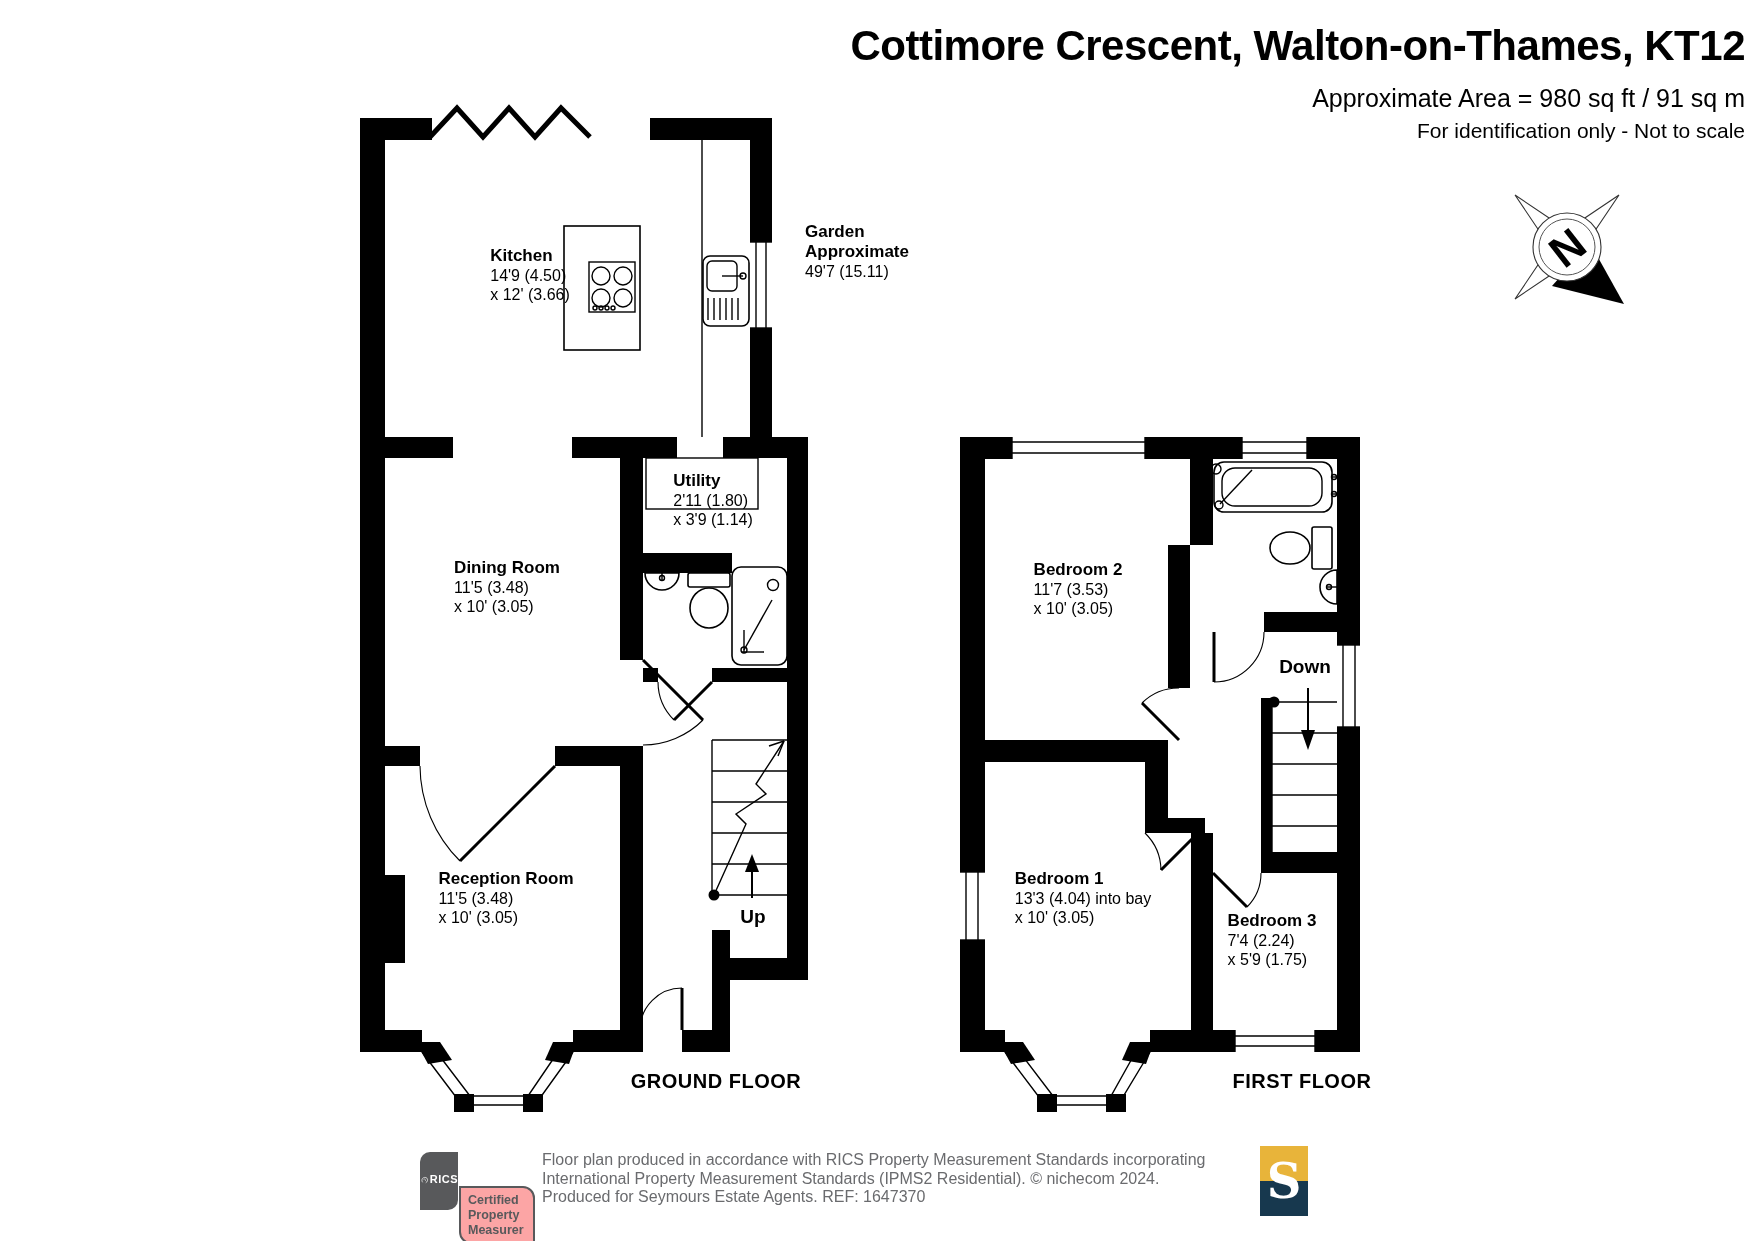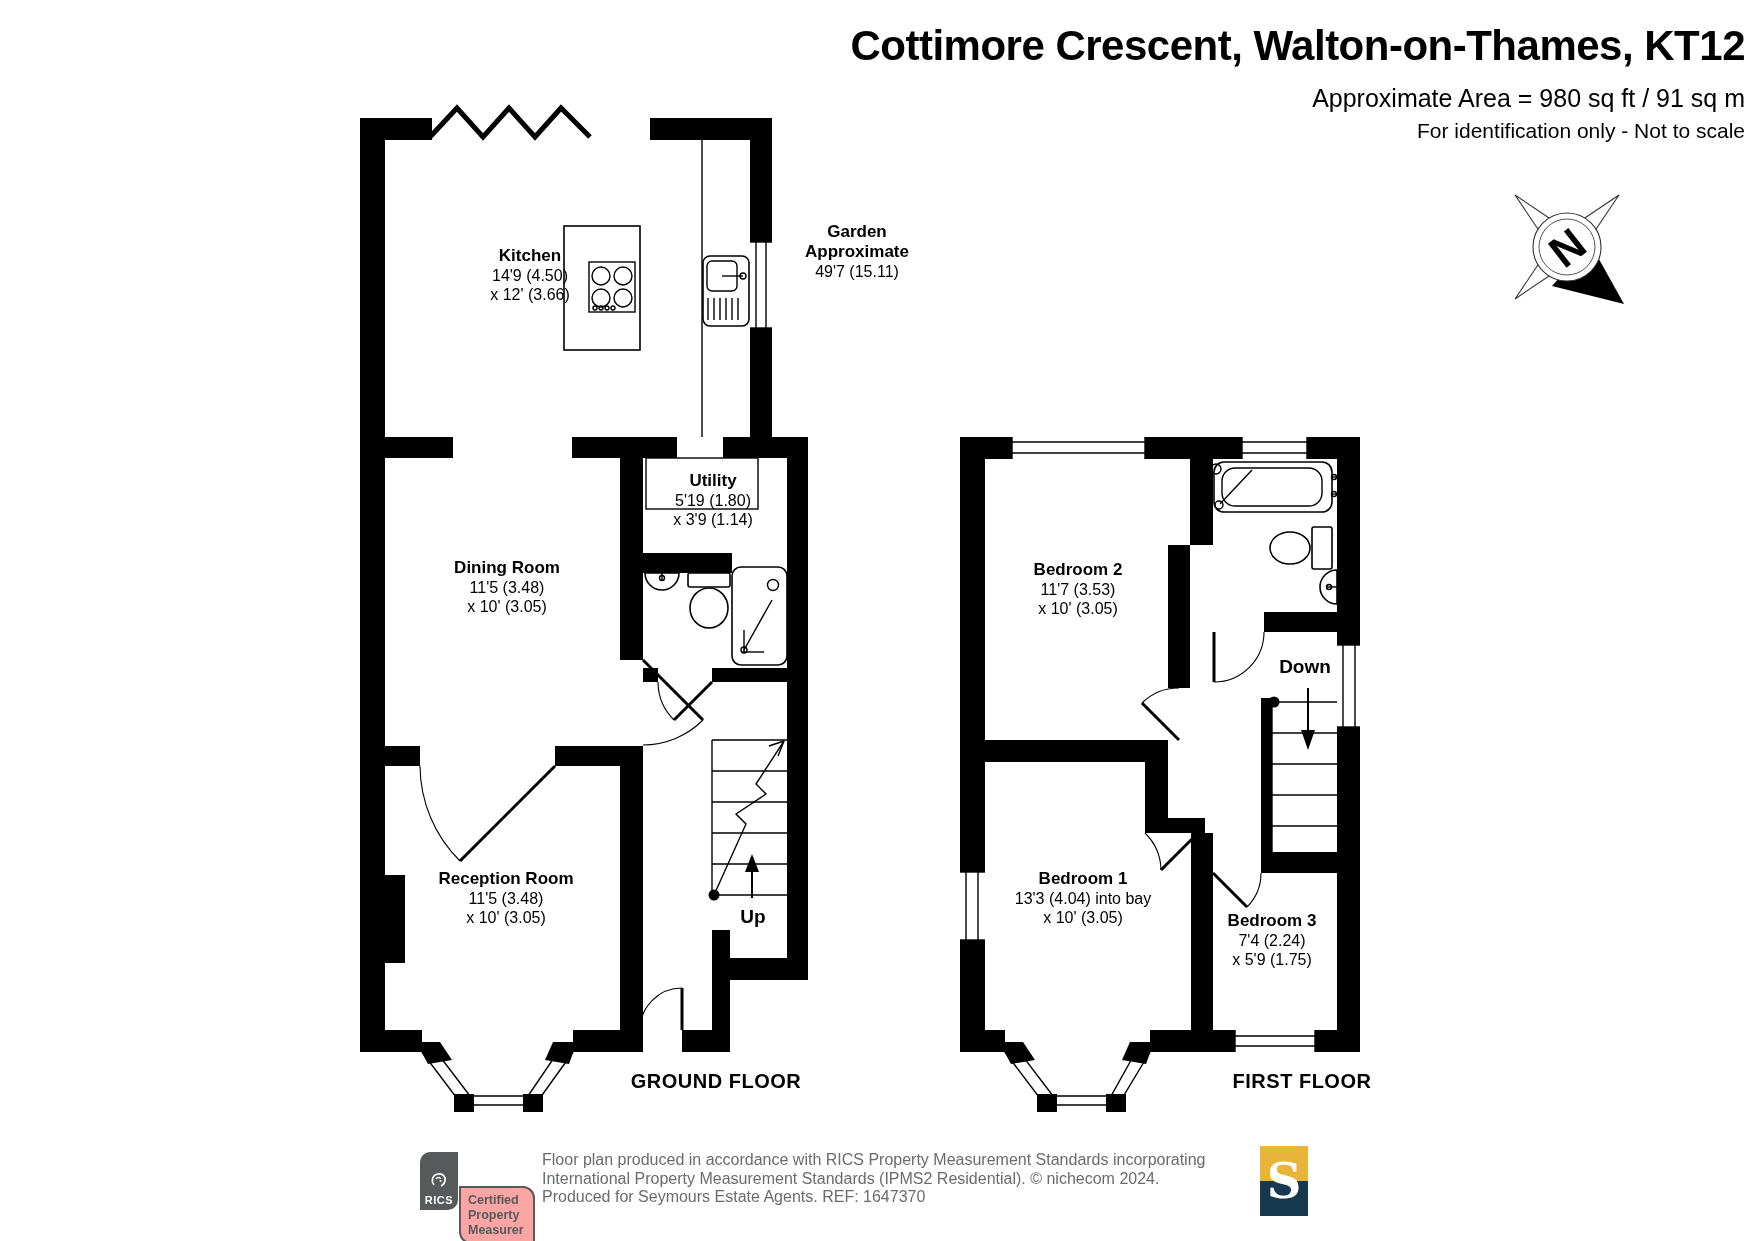--- a/index.html
+++ b/index.html
@@ -8,42 +8,42 @@
         font-family:"Liberation Sans",sans-serif;color:#000;}
   .plan{position:absolute;left:0;top:0;}
 
   
   .hdr{position:absolute;right:10px;text-align:right;white-space:nowrap;}
   .hdr-title{top:22px;font-size:42px;font-weight:bold;letter-spacing:-0.5px;}
   .hdr-area{top:84px;font-size:25px;}
   .hdr-note{top:119px;font-size:21px;}
 
   
-  .room-label{position:absolute;transform:translateX(-50%);text-align:center;white-space:nowrap;}
+  .room-label{position:absolute;transform:translateX(-50%);white-space:nowrap;}
   .rname{font-size:17px;font-weight:bold;line-height:20px;}
   .rdim{font-size:16px;line-height:19px;}
   .dir-label{position:absolute;transform:translateX(-50%);font-size:19px;font-weight:bold;white-space:nowrap;}
   .floor-label{position:absolute;transform:translateX(-50%);font-size:20px;font-weight:bold;letter-spacing:0.5px;white-space:nowrap;}
 
   
   .walls rect{fill:#000;}
   .thin{stroke:#000;stroke-width:1.4;fill:none;}
   .fixture{fill:#fff;stroke:#000;stroke-width:1.6;}
   .arc{fill:none;stroke:#000;stroke-width:1.1;}
   .leaf{stroke:#000;stroke-width:3;}
   .zig{fill:none;stroke:#000;stroke-width:5;}
   .winline{stroke:#000;stroke-width:1.4;}
   .solid{fill:#000;}
   .compass-line{stroke:#444;stroke-width:0.9;fill:none;}
   .compass-shape{fill:#fff;stroke:#333;stroke-width:1.1;}
   .compass-n{font-family:"Liberation Sans",sans-serif;font-size:44px;font-weight:bold;}
 
   
   .rics-box{position:absolute;left:420px;top:1152px;width:38px;height:58px;background:#58595b;
-            border-radius:10px 0 10px 0;display:flex;flex-direction:column;align-items:center;justify-content:flex-end;}
+            border-radius:10px 0 10px 0;display:flex;flex-direction:row;align-items:center;justify-content:flex-end;}
   .rics-text{color:#fff;font-size:11px;font-weight:bold;letter-spacing:0.5px;margin-bottom:4px;}
   .cpm-box{position:absolute;left:459px;top:1152px;width:76px;height:58px;background:#fca5a5;
            border:2px solid #58595b;border-radius:0 12px 0 12px;box-sizing:border-box;
            padding:5px 0 0 7px;margin-top:34px;}
   .cpm-line{font-size:12.5px;font-weight:bold;color:#58595b;line-height:15px;}
   .foot-text{position:absolute;left:542px;top:1151px;color:#6a6b6e;font-size:16px;line-height:18.5px;white-space:nowrap;}
   .s-logo{position:absolute;left:1260px;top:1146px;width:48px;height:70px;}
   .s-top{position:absolute;left:0;top:0;width:48px;height:35px;background:#e8b43a;}
   .s-bottom{position:absolute;left:0;top:35px;width:48px;height:35px;background:#17384e;}
   .s-letter{position:absolute;left:0;top:0;width:48px;height:70px;display:flex;align-items:center;justify-content:center;
@@ -316,21 +316,21 @@
   </div>
 
   <div class="room-label" style="left:857px;top:222px">
     <div class="rname">Garden</div>
     <div class="rname">Approximate</div>
     <div class="rdim">49'7 (15.11)</div>
   </div>
 
   <div class="room-label" style="left:713px;top:471px">
     <div class="rname">Utility</div>
-    <div class="rdim">5'19 (1.80)</div>
+    <div class="rdim">2'11 (1.80)</div>
     <div class="rdim">x 3'9 (1.14)</div>
   </div>
 
   <div class="room-label" style="left:507px;top:558px">
     <div class="rname">Dining Room</div>
     <div class="rdim">11'5 (3.48)</div>
     <div class="rdim">x 10' (3.05)</div>
   </div>
 
   <div class="room-label" style="left:506px;top:869px">

